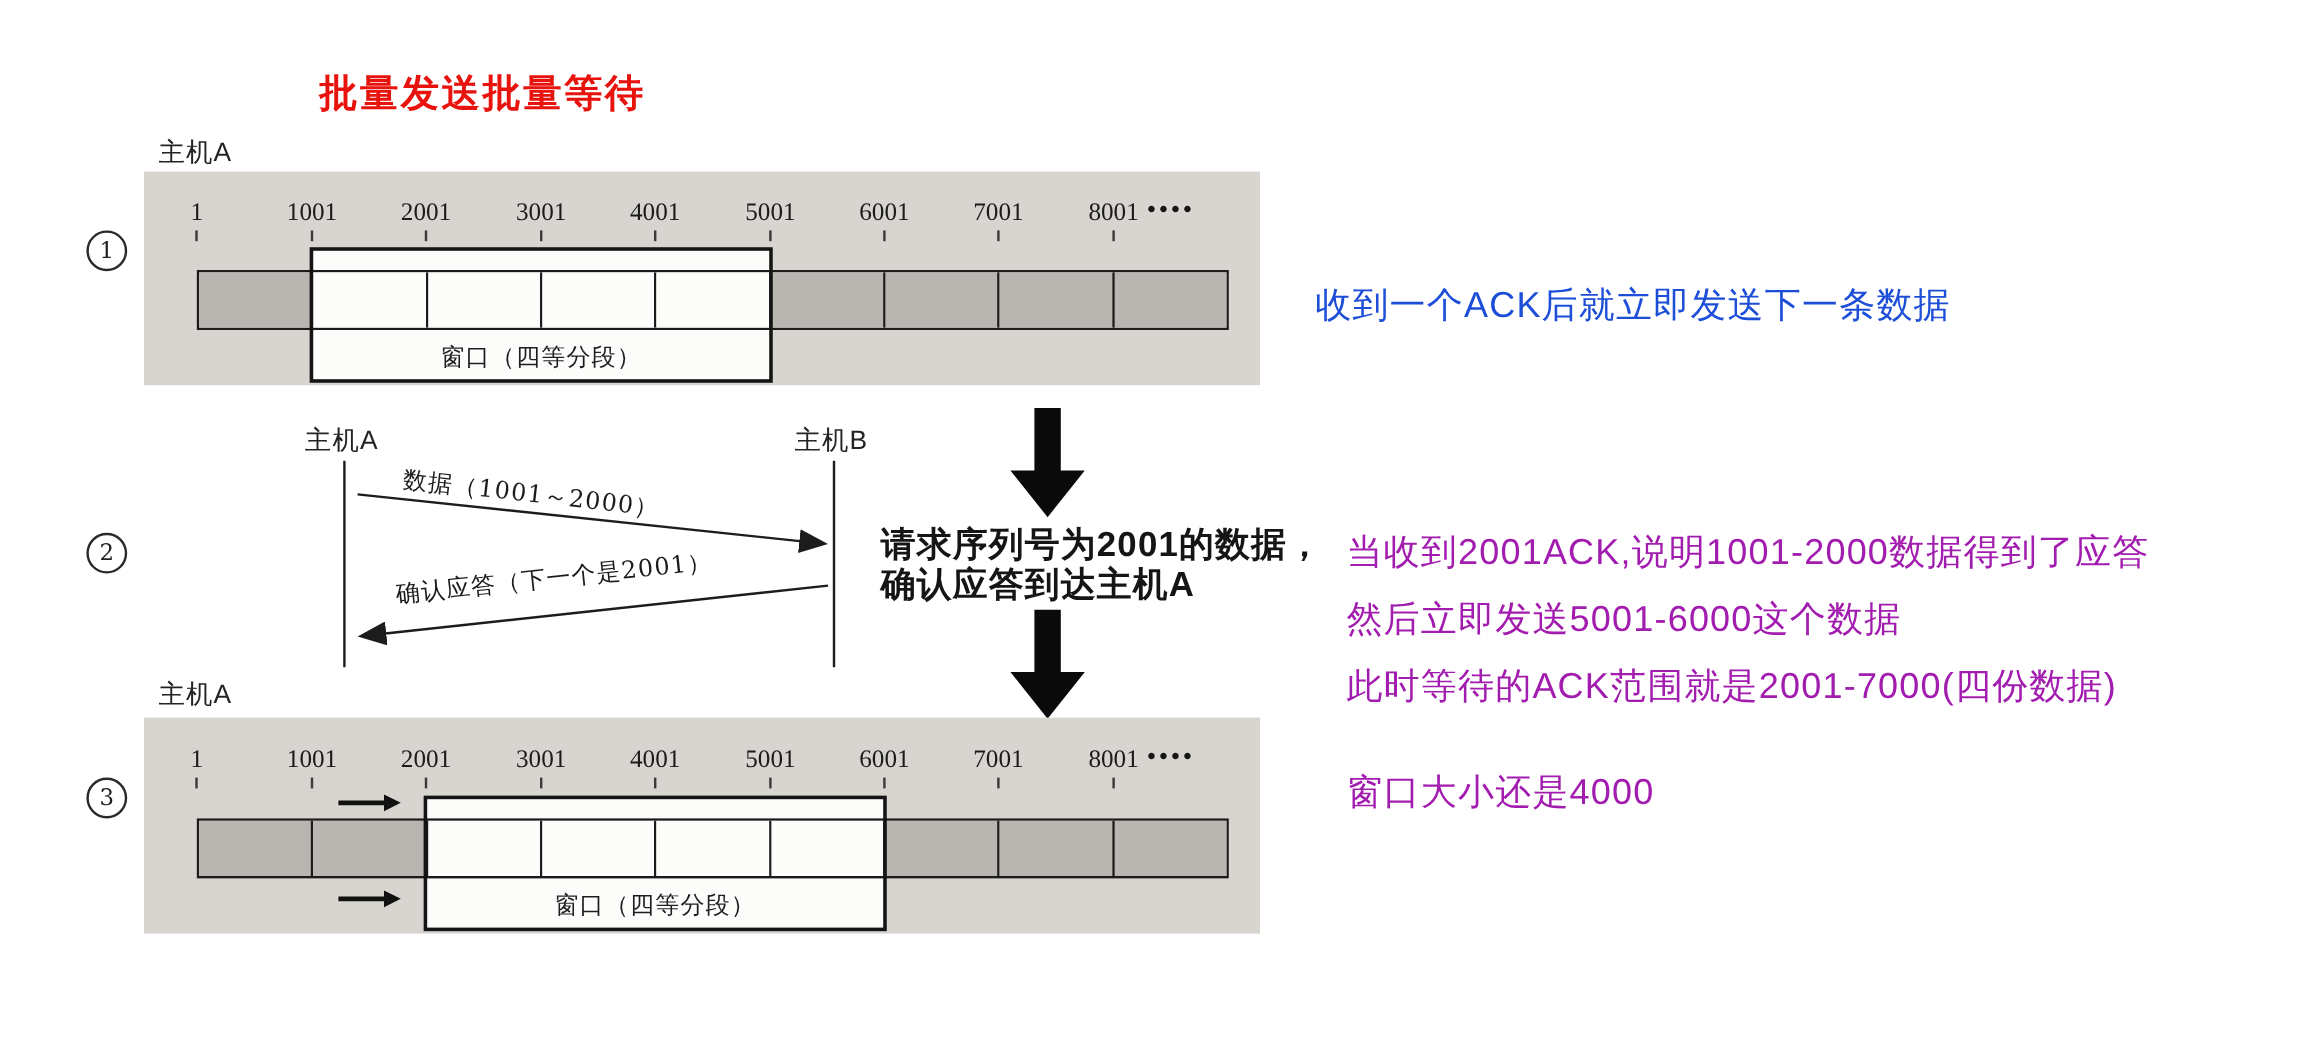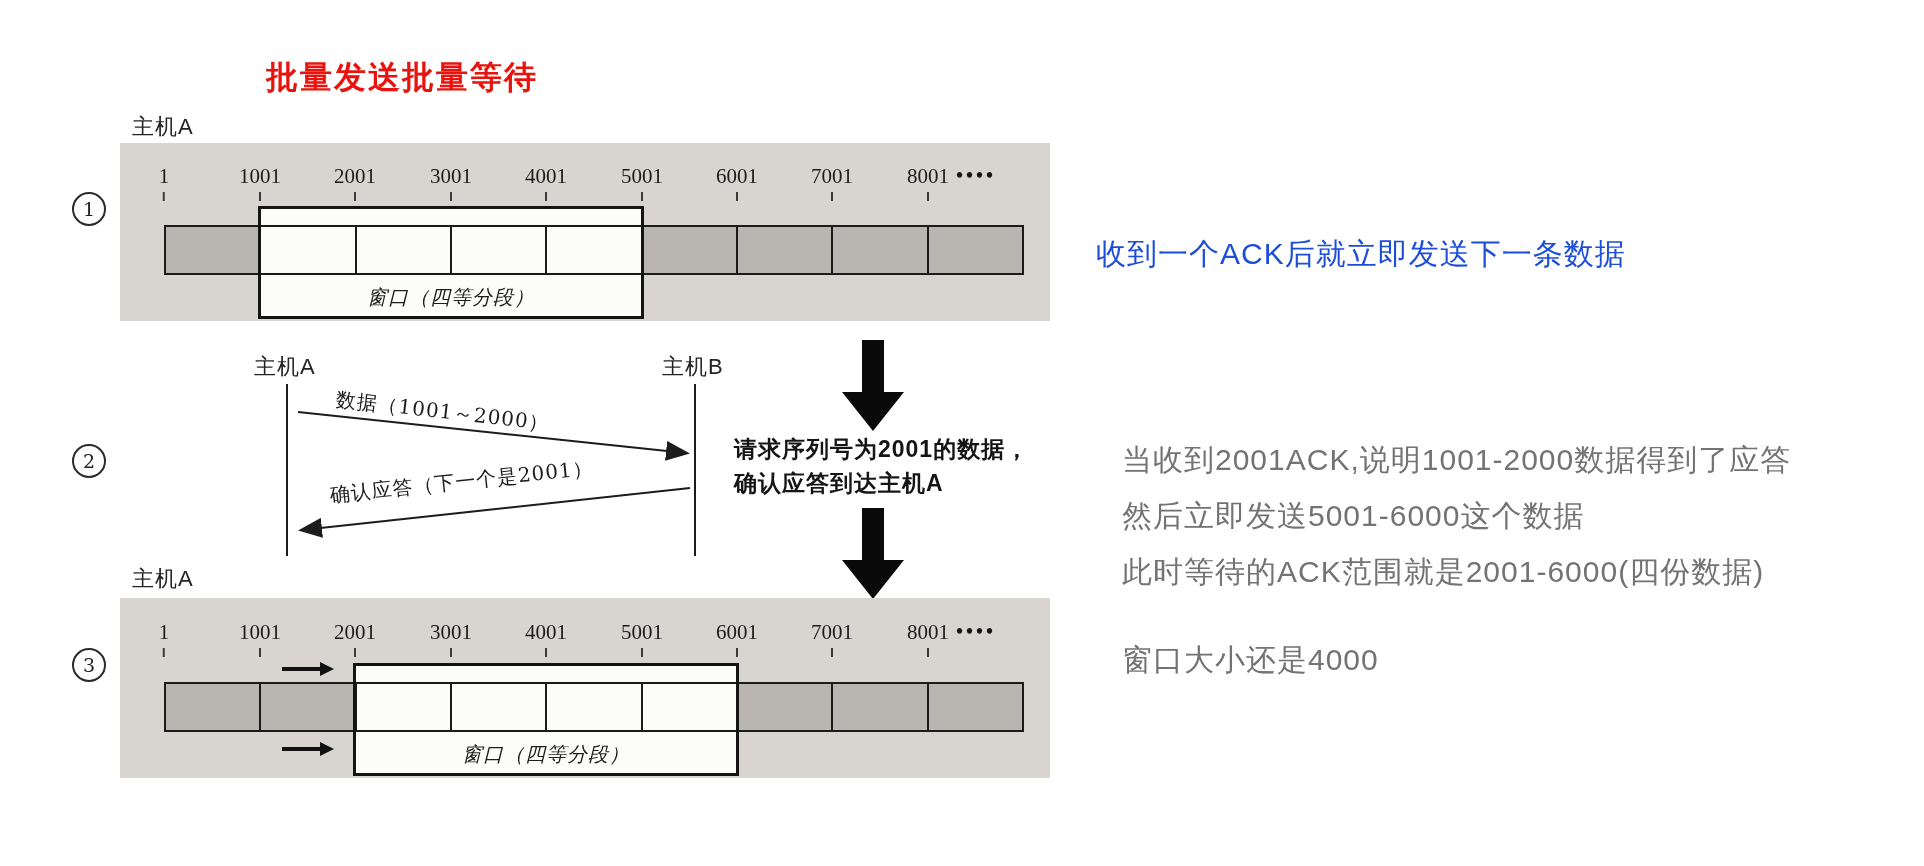--- a/index.html
+++ b/index.html
@@ -3,21 +3,21 @@
 <meta charset="utf-8">
 <style>
   html,body{margin:0;padding:0;background:#ffffff;}
   .stage{position:relative;width:1924px;height:866px;background:#ffffff;overflow:hidden;
          font-family:"Liberation Sans",sans-serif;margin-left:24px;}
   .abs{position:absolute;}
 
   
   .title-red{color:#e8130d;font-size:32px;font-weight:600;letter-spacing:2px;}
   .note-red{color:#1d4ed8;font-size:30px;letter-spacing:1px;}
-  .note-green{color:#737373;font-size:30px;letter-spacing:1px;}
+  .note-green{color:#a21caf;font-size:30px;letter-spacing:1px;}
 
   
   .panel{background:#d8d5d1;}
   .host-label{font-family:Liberation Sans, sans-serif;font-size:22px;color:#242424;letter-spacing:1px;}
   .step-circle{width:30px;height:30px;border:2px solid #2a2a2a;border-radius:50%;
                display:flex;align-items:center;justify-content:center;
                font-family:"DejaVu Serif",serif;font-size:19px;color:#222;background:transparent;}
 
   .tick{position:absolute;transform:translateX(-50%);
         font-family:"Liberation Serif",serif;font-size:21px;color:#1b1b1b;white-space:nowrap;}
@@ -27,26 +27,26 @@
 
   .strip{position:absolute;display:flex;border:2px solid #1b1b1b;box-sizing:border-box;background:#fbfbfa;}
   .cell{flex:1;border-right:2px solid #1b1b1b;}
   .cell:last-child{border-right:0;}
   .cg{background:#b9b6b1;}
   .cw{background:#fcfcfb;}
 
   .wbox{position:absolute;background:#fcfcfb;}
   .wframe{position:absolute;border:3px solid #141414;box-sizing:border-box;background:transparent;}
   .wlabel{position:absolute;left:0;right:0;bottom:5px;text-align:center;
-          font-family:"DejaVu Serif",serif;font-size:20px;color:#1e1e1e;letter-spacing:1px;font-style:italic;}
+          font-family:"DejaVu Serif",serif;font-size:20px;color:#1e1e1e;letter-spacing:1px;}
 
   .vline{position:absolute;width:2px;background:#1c1c1c;}
   .arrow-label{position:absolute;font-family:"DejaVu Serif",serif;font-size:20px;color:#1c1c1c;
                white-space:nowrap;transform-origin:left center;letter-spacing:1px;}
-  .book-note{position:absolute;font-size:23px;font-weight:700;color:#151515;white-space:nowrap;letter-spacing:1px;}
+  .book-note{position:absolute;font-size:29px;font-weight:700;color:#151515;white-space:nowrap;letter-spacing:1px;}
 </style>
 </head>
 <body>
 
 <div class="stage">
 
   <div class="abs title-red" style="left:242px;top:56px;">批量发送批量等待</div>
 
   <div class="abs host-label" style="left:108px;top:112px;">主机A</div>
 
@@ -168,16 +168,16 @@
   </div>
 
   <div class="wframe" style="left:329px;top:663px;width:386px;height:113px;">
     <div class="wlabel">窗口（四等分段）</div>
   </div>
 
   <div class="abs note-red" style="left:1072px;top:234px;">收到一个ACK后就立即发送下一条数据</div>
 
   <div class="abs note-green" style="left:1098px;top:440px;">当收到2001ACK,说明1001-2000数据得到了应答</div>
   <div class="abs note-green" style="left:1098px;top:496px;text-align:right;">然后立即发送5001-6000这个数据</div>
-  <div class="abs note-green" style="left:1098px;top:552px;">此时等待的ACK范围就是2001-6000(四份数据)</div>
+  <div class="abs note-green" style="left:1098px;top:552px;">此时等待的ACK范围就是2001-7000(四份数据)</div>
   <div class="abs note-green" style="left:1098px;top:640px;">窗口大小还是4000</div>
 
 </div>
 
 </body></html>

